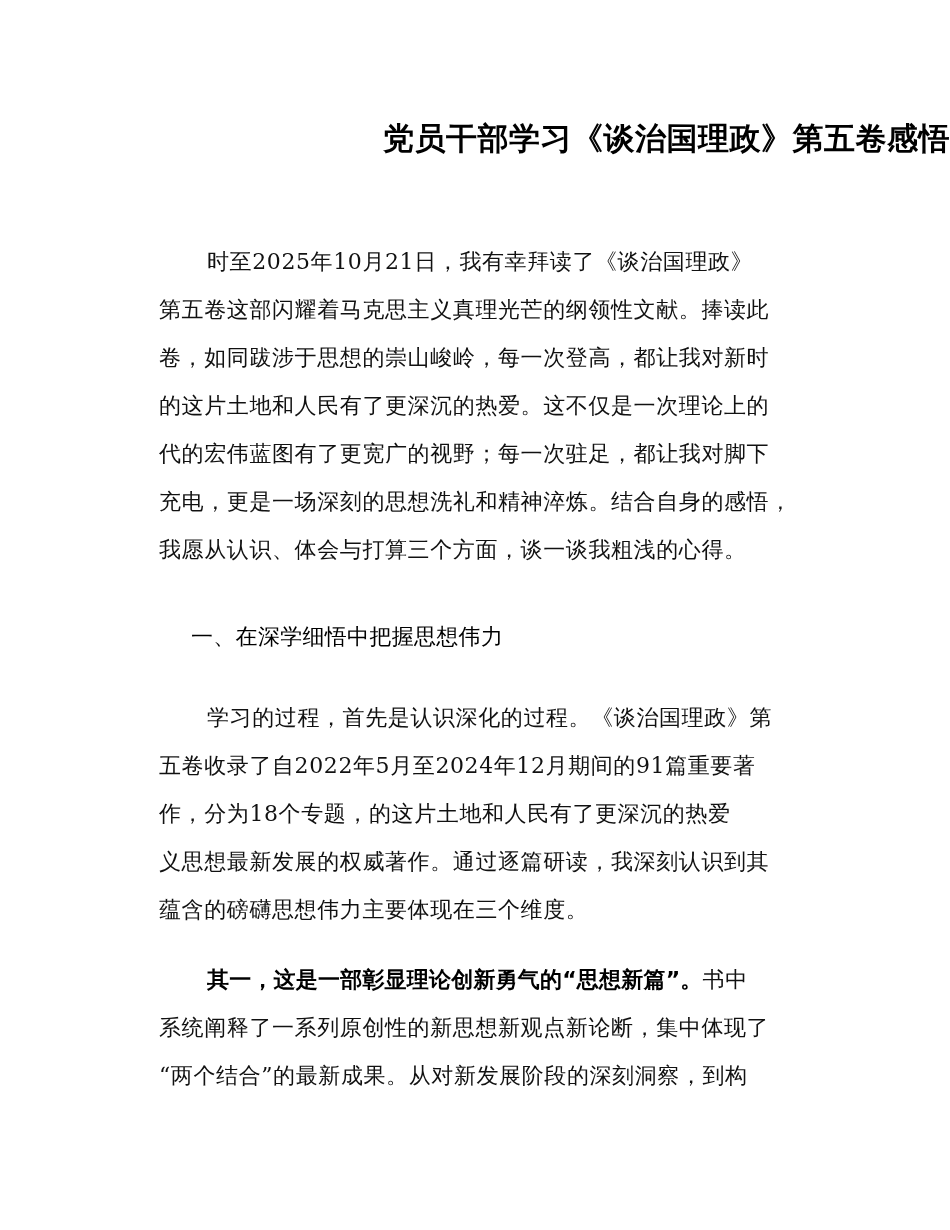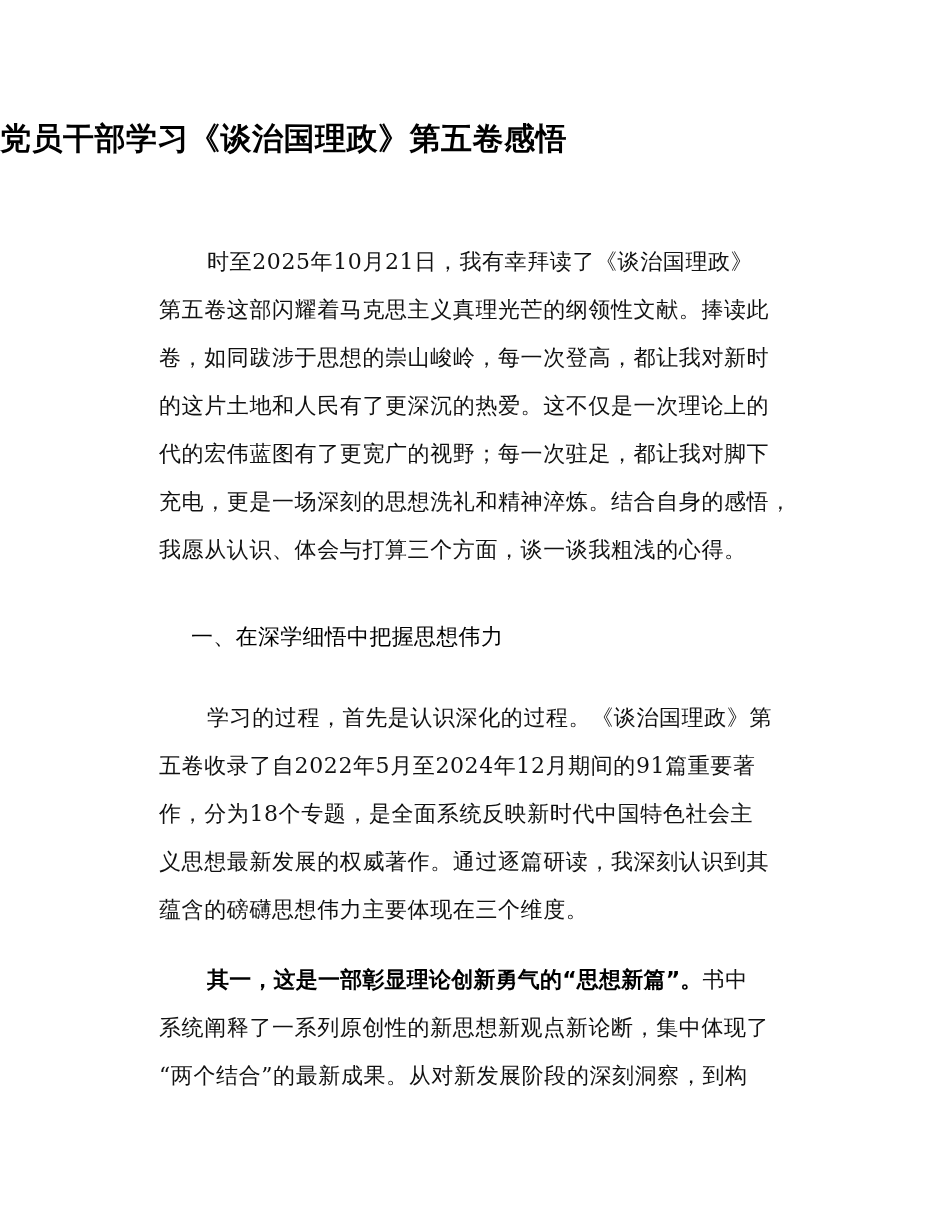--- a/index.html
+++ b/index.html
@@ -1,19 +1,19 @@
 <!DOCTYPE html>
 <html><head>
   <meta charset="utf-8">
   <style>
     html, body { margin: 0; padding: 0; background: #ffffff; }
     body { width: 950px; height: 1230px; position: relative; overflow: hidden; }
     .page { position: absolute; left: 0; top: 0; width: 950px; height: 1230px; background: #fff; }
     .title {
-      position: absolute; left: 0; top: 118px; width: 950px; text-align: left;
+      position: absolute; left: 0; top: 118px; width: 950px; text-align: right;
       font-family: "DejaVu Serif", "Liberation Serif", serif;
       font-weight: bold; font-size: 31px; color: #000; letter-spacing: 0.5px;
     }
     .body-text {
       position: absolute; left: 143px; width: 690px;
       font-family: "DejaVu Serif", "Liberation Serif", serif;
       font-size: 22px; color: #111; line-height: 48px;
       letter-spacing: 0.6px; margin: 16px;
     }
     .line { display: block; white-space: nowrap; height: 48px; }
@@ -43,21 +43,21 @@
     <span class="line">代的宏伟蓝图有了更宽广的视野；每一次驻足，都让我对脚下</span>
     <span class="line">充电，更是一场深刻的思想洗礼和精神淬炼。结合自身的感悟，</span>
     <span class="line">我愿从认识、体会与打算三个方面，谈一谈我粗浅的心得。</span>
   </div>
 
   <div class="heading" style="top:622px;">一、在深学细悟中把握思想伟力</div>
 
   <div class="body-text" style="top:678px;">
     <span class="line indent">学习的过程，首先是认识深化的过程。《谈治国理政》第</span>
     <span class="line">五卷收录了自2022年5月至2024年12月期间的91篇重要著</span>
-    <span class="line">作，分为18个专题，是全面系统反映新时代中国特色社会主</span>
+    <span class="line">作，分为18个专题，的这片土地和人民有了更深沉的热爱</span>
     <span class="line">义思想最新发展的权威著作。通过逐篇研读，我深刻认识到其</span>
     <span class="line">蕴含的磅礴思想伟力主要体现在三个维度。</span>
   </div>
 
   <div class="body-text" style="top:940px;">
     <span class="line indent"><span class="lead-bold">其一，这是一部彰显理论创新勇气的“思想新篇”。</span><span>书中</span></span>
     <span class="line">系统阐释了一系列原创性的新思想新观点新论断，集中体现了</span>
     <span class="line">“两个结合”的最新成果。从对新发展阶段的深刻洞察，到构</span>
   </div>
 

